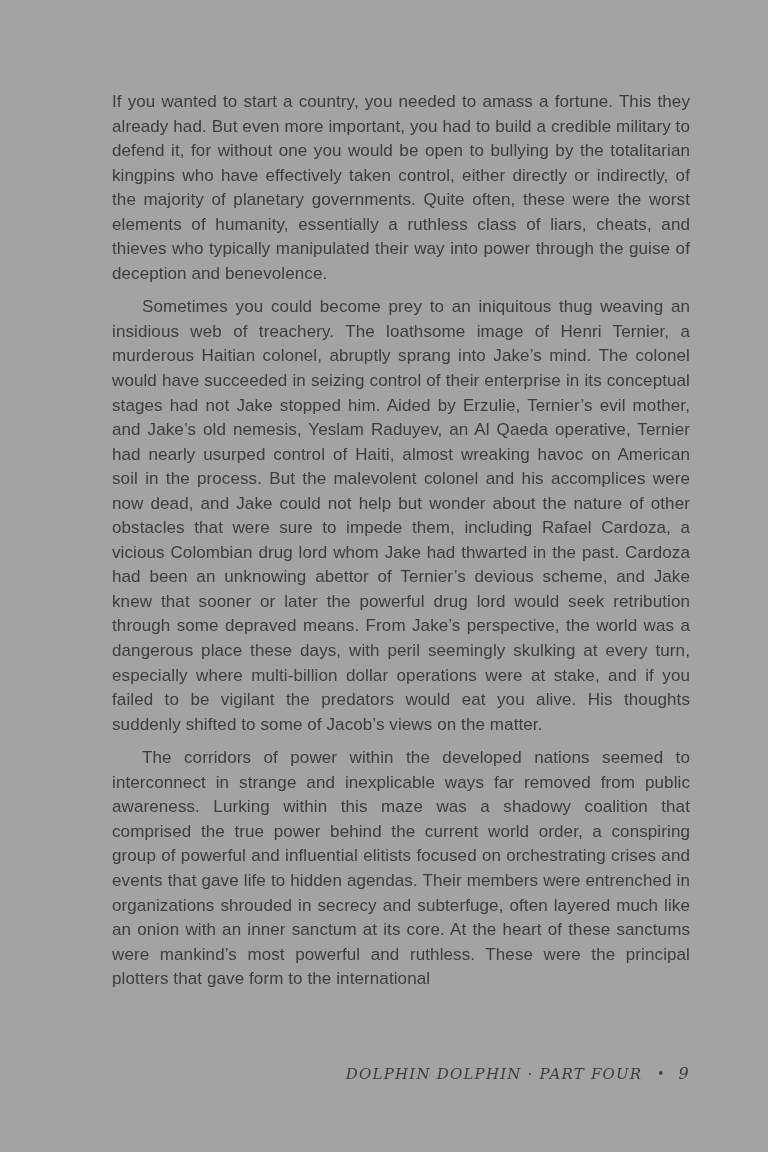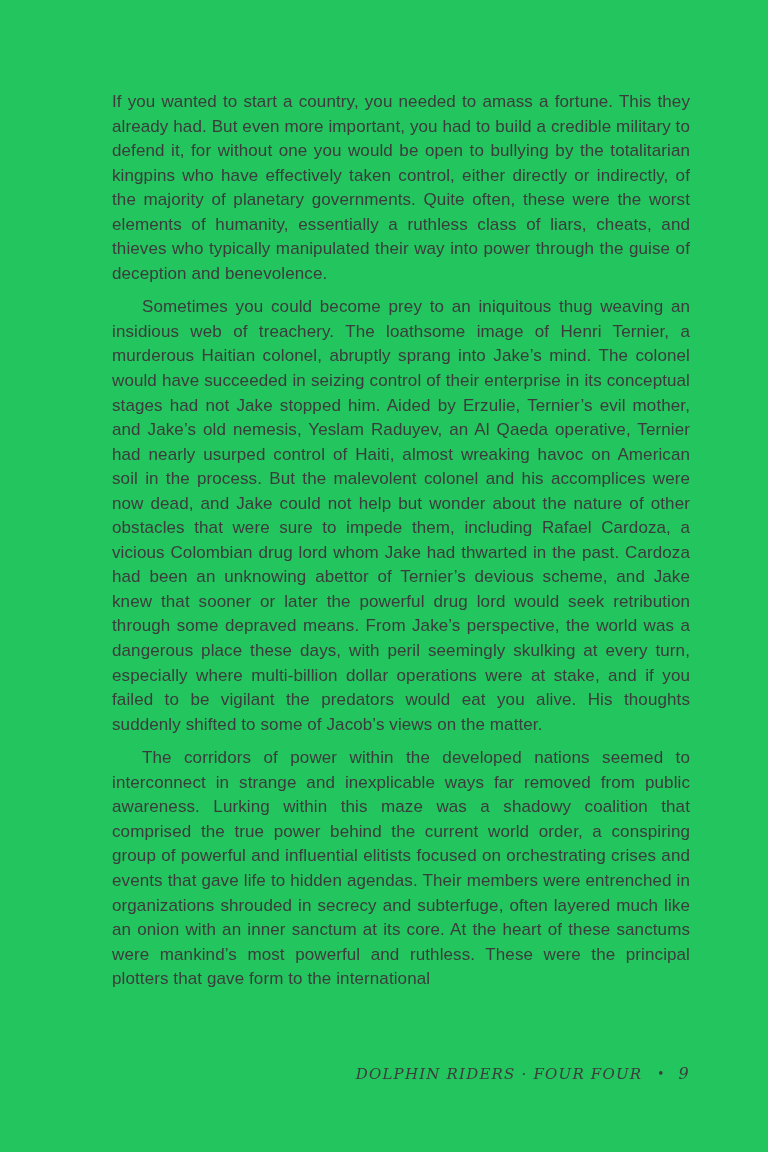--- a/index.html
+++ b/index.html
@@ -4,21 +4,21 @@
 <style>
   html, body {
     margin: 0;
     padding: 0;
     background: #ffffff;
   }
   .page {
     position: relative;
     width: 768px;
     height: 1152px;
-    background: #22c55e;
+    background: #a3a3a3;
     overflow: hidden;
     font-family: "Liberation Sans", sans-serif;
   }
   .text-block {
     position: absolute;
     left: 112px;
     top: 90px;
     width: 578px;
     color: #3c3c3c;
     font-size: 17px;
@@ -62,16 +62,16 @@
 
 <div class="page">
 
   <div class="text-block">
     <p>If you wanted to start a country, you needed to amass a fortune. This they already had. But even more important, you had to build a credible military to defend it, for without one you would be open to bullying by the totalitarian kingpins who have effectively taken control, either directly or indirectly, of the majority of planetary governments. Quite often, these were the worst elements of humanity, essentially a ruthless class of liars, cheats, and thieves who typically manipulated their way into power through the guise of deception and benevolence.</p>
     <p class="indented">Sometimes you could become prey to an iniquitous thug weaving an insidious web of treachery. The loathsome image of Henri Ternier, a murderous Haitian colonel, abruptly sprang into Jake’s mind. The colonel would have succeeded in seizing control of their enterprise in its conceptual stages had not Jake stopped him. Aided by Erzulie, Ternier’s evil mother, and Jake’s old nemesis, Yeslam Raduyev, an Al Qaeda operative, Ternier had nearly usurped control of Haiti, almost wreaking havoc on American soil in the process. But the malevolent colonel and his accomplices were now dead, and Jake could not help but wonder about the nature of other obstacles that were sure to impede them, including Rafael Cardoza, a vicious Colombian drug lord whom Jake had thwarted in the past. Cardoza had been an unknowing abettor of Ternier’s devious scheme, and Jake knew that sooner or later the powerful drug lord would seek retribution through some depraved means. From Jake’s perspective, the world was a dangerous place these days, with peril seemingly skulking at every turn, especially where multi-billion dollar operations were at stake, and if you failed to be vigilant the predators would eat you alive. His thoughts suddenly shifted to some of Jacob’s views on the matter.</p>
     <p class="indented">The corridors of power within the developed nations seemed to interconnect in strange and inexplicable ways far removed from public awareness. Lurking within this maze was a shadowy coalition that comprised the true power behind the current world order, a conspiring group of powerful and influential elitists focused on orchestrating crises and events that gave life to hidden agendas. Their members were entrenched in organizations shrouded in secrecy and subterfuge, often layered much like an onion with an inner sanctum at its core. At the heart of these sanctums were mankind’s most powerful and ruthless. These were the principal plotters that gave form to the international</p>
   </div>
 
   <div class="footer">
-    <span class="running-head">DOLPHIN RIDERS · FOUR FOUR</span><span class="bullet">•</span><span class="page-number">9</span>
+    <span class="running-head">DOLPHIN DOLPHIN · PART FOUR</span><span class="bullet">•</span><span class="page-number">9</span>
   </div>
 
 </div>
 
 </body></html>

